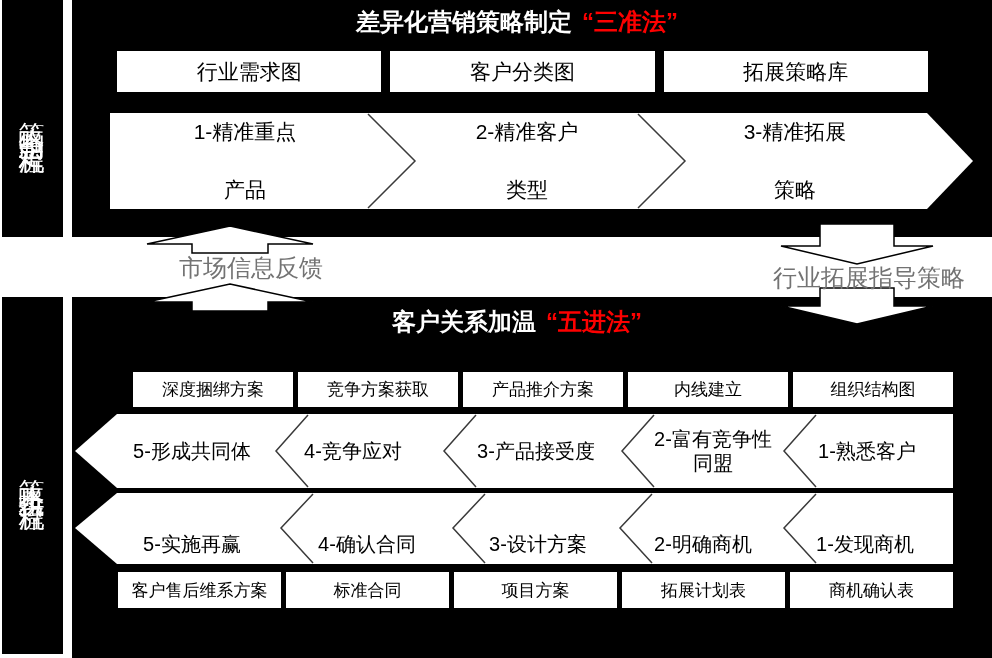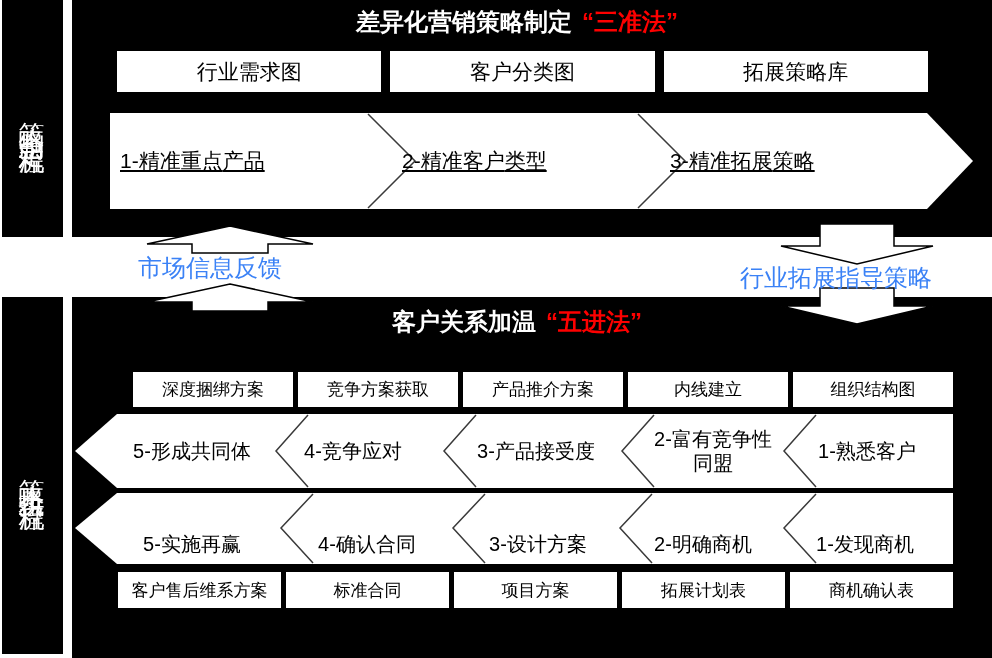--- a/index.html
+++ b/index.html
@@ -24,31 +24,31 @@
   .f-title{top:611px;}
   .red{color:#fe0000;margin-left:10px;}
   .boxrow{display:flex;z-index:3;position:absolute;}
   .top-boxes{left:117px;top:51px;width:811px;height:41px;gap:9px;}
   .b-boxes1{left:133px;top:372px;width:820px;height:35px;gap:5px;justify-content:center;}
   .b-boxes2{left:118px;top:572px;width:835px;height:36px;gap:5px;}
   .wbox{flex:1;background:#fff;color:#000;display:flex;align-items:center;justify-content:center;font-size:21px;white-space:nowrap;}
   .sbox{flex:1;background:#fff;color:#000;display:flex;align-items:center;justify-content:center;font-size:17px;white-space:nowrap;}
   .astep{
     position:absolute;top:118px;width:250px;height:86px;z-index:3;
-    display:flex;flex-direction:row;align-items:center;justify-content:flex-start;
-    font-size:21px;line-height:1.35;text-align:center;color:#000;text-decoration:underline;
+    display:flex;flex-direction:column;align-items:center;justify-content:space-between;
+    font-size:21px;line-height:1.35;text-align:center;color:#000;
   }
   .rstep{
     position:absolute;width:170px;height:74px;z-index:3;
     display:flex;flex-direction:column;align-items:center;justify-content:center;
     font-size:20px;line-height:1.22;text-align:center;color:#000;white-space:nowrap;
   }
   .row1{top:414px;}
   .row2{top:493px;height:70px;margin-top:16px;}
-  .conn-label{position:absolute;z-index:3;font-size:24px;color:#3b82f6;text-align:left;white-space:nowrap;}
+  .conn-label{position:absolute;z-index:3;font-size:24px;color:#737373;text-align:right;white-space:nowrap;}
   .conn-up{left:138px;top:252px;width:185px;}
   .conn-down{left:740px;top:262px;width:225px;}
 </style>
 </head>
 <body>
 
 <div class="stage">
 
   <div class="panel sidebar-top">
     <div class="vlabel">策略制定流程</div>

